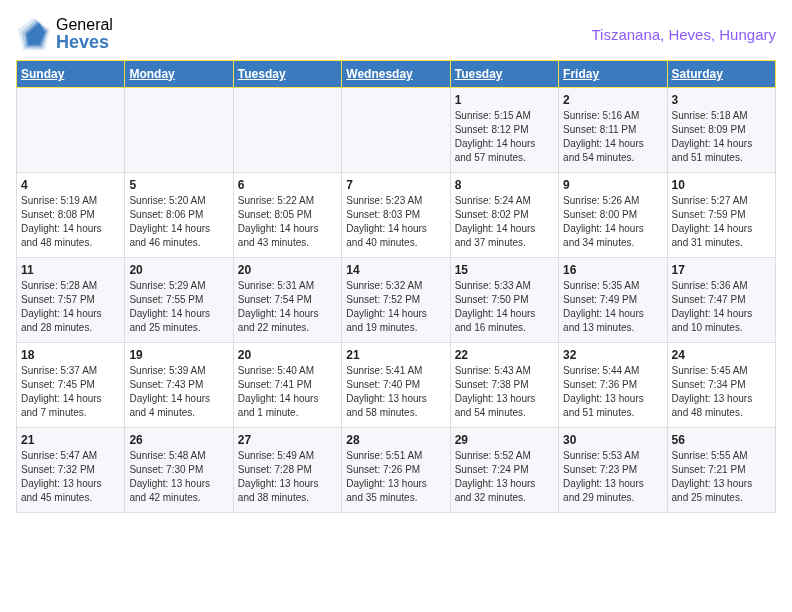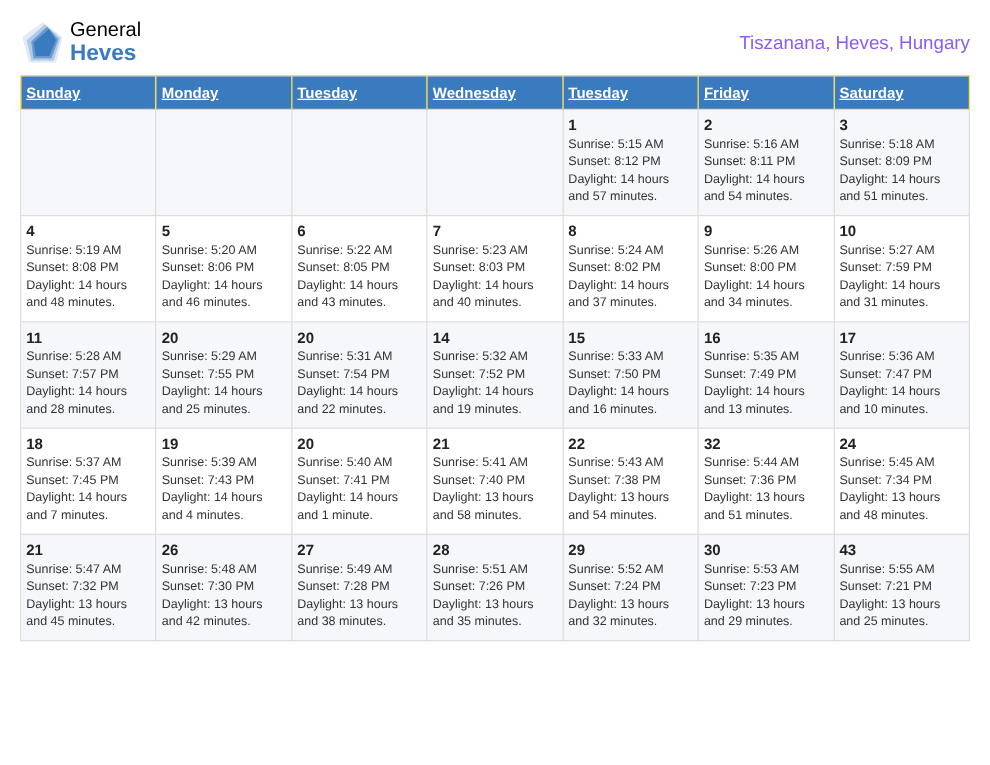--- a/index.html
+++ b/index.html
@@ -312,20 +312,20 @@
           Sunrise: 5:52 AM<br>Sunset: 7:24 PM<br>Daylight: 13 hours and 32 minutes.
         </div>
       </td>
         <td>
         <span class="day-number">30</span>
         <div class="day-info">
           Sunrise: 5:53 AM<br>Sunset: 7:23 PM<br>Daylight: 13 hours and 29 minutes.
         </div>
       </td>
         <td>
-        <span class="day-number">43</span>
+        <span class="day-number">56</span>
         <div class="day-info">
           Sunrise: 5:55 AM<br>Sunset: 7:21 PM<br>Daylight: 13 hours and 25 minutes.
         </div>
       </td>
       </tr>
     </tbody>
 </table>
 
 </body></html>

